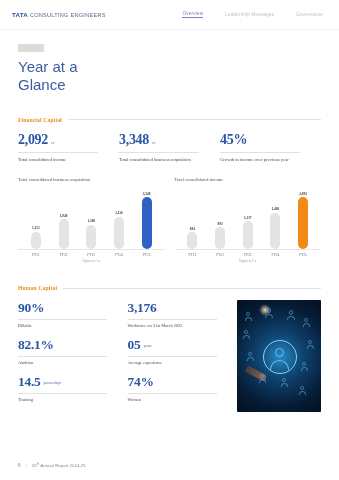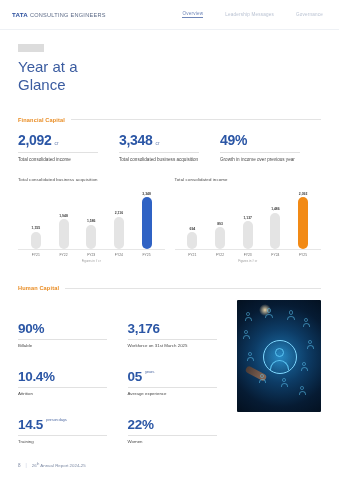--- a/index.html
+++ b/index.html
@@ -22,21 +22,21 @@
   .nav { margin-left: auto; display: flex; align-items: center; gap: 22px; padding-right: 4px; }
   .nav-item { font-size: 4.6px; color: #b9c2d2; letter-spacing: .2px; white-space: nowrap; }
   .nav-item.active { color: #6f86b8; border-bottom: .8px solid #6f86b8; padding-bottom: 1.5px; }
 
   
   .title-block { padding: 14px 18px 0 18px; }
   .title-chip { width: 26px; height: 8px; background: #dcdcdc; margin-bottom: 6px; }
   .page-title { font-size: 15px; line-height: 1.22; color: #3b5ca0; font-weight: 400; }
 
   
-  .section { padding: 0 18px; }
+  .section { padding: 0 18px; font-family: Liberation Serif, serif; }
   .section-head { display: flex; align-items: center; gap: 6px; margin-top: 22px; margin-bottom: 9px; }
   .section-title { font-size: 5.6px; font-weight: bold; color: #e98c23; letter-spacing: .15px; white-space: nowrap; }
   .section-rule { flex: 1; height: 1px; background: #e3e3e3; }
 
   
   .kpi-row { display: flex; }
   .kpi { flex: 1; padding-right: 8px; }
   .kpi-value { color: #2b56a5; font-size: 14px; font-weight: bold; letter-spacing: -.3px; display: flex; align-items: baseline; gap: 3px; }
   .kpi-unit { font-size: 4.6px; font-weight: normal; color: #5e77ab; letter-spacing: .1px; }
   .kpi-rule { height: 1px; background: #e1e1e1; margin: 4px 0 4px 0; width: 86%; }
@@ -54,21 +54,21 @@
   .bar.orange { background: #f28a15; }
   .chart-axis { display: flex; justify-content: space-around; padding: 3px 4px 0 4px; border-top: .7px solid #e6e6e6; }
   .axis-tick { font-size: 3.4px; color: #6b6b6b; width: 15px; text-align: center; }
   .chart-caption { text-align: center; font-size: 3px; color: #9a9a9a; margin-top: 2px; }
 
   
   .hc-wrap { display: flex; margin-top: 9px; gap: 8px; }
   .hc-cols { flex: 1; display: flex; gap: 8px; }
   .hc-col { flex: 1; }
   .hc-item { margin-bottom: 9px; }
-  .hc-value { color: #2b56a5; font-size: 13.5px; font-weight: bold; letter-spacing: -.3px; display: flex; align-items: flex-start; gap: 3px; margin-top: 21px; }
+  .hc-value { color: #2b56a5; font-size: 13.5px; font-weight: bold; letter-spacing: -.3px; display: flex; align-items: center; gap: 3px; }
   .hc-unit { font-size: 4.4px; font-weight: normal; color: #5e77ab; }
   .hc-rule { height: 1px; background: #e1e1e1; margin: 3px 0 3px 0; width: 88%; }
   .hc-label { font-size: 4.4px; color: #4a4a4a; }
 
   
   .photo { width: 84px; height: 112px; border-radius: 1px; position: relative; overflow: hidden;
            background: radial-gradient(circle at 52% 50%, #1b6fa8 0%, #0d3c66 38%, #061b33 72%, #03101f 100%); }
   .ph-person { position: absolute; opacity: .5; }
   .ph-head { border-radius: 50%; border: 1.1px solid #5fc8f5; }
   .ph-body { border: 1.1px solid #5fc8f5; border-bottom: none; border-radius: 9px 9px 0 0; }
@@ -127,21 +127,21 @@
       <div class="kpi">
         <div class="kpi-value">
           <span>3,348</span>
           <span class="kpi-unit">cr</span>
         </div>
         <div class="kpi-rule"></div>
         <div class="kpi-label">Total consolidated business acquisition</div>
       </div>
       <div class="kpi">
         <div class="kpi-value">
-          <span>49%</span>
+          <span>45%</span>
         </div>
         <div class="kpi-rule"></div>
         <div class="kpi-label">Growth in income over previous year</div>
       </div>
     </div>
 
     <div class="charts">
       <div class="chart-card">
         <div class="chart-title">Total consolidated business acquisition</div>
         <div class="chart-plot">
@@ -222,21 +222,21 @@
         <div class="hc-col">
           <div class="hc-item">
             <div class="hc-value">
               <span>90%</span>
             </div>
             <div class="hc-rule"></div>
             <div class="hc-label">Billable</div>
           </div>
           <div class="hc-item">
             <div class="hc-value">
-              <span>10.4%</span>
+              <span>82.1%</span>
             </div>
             <div class="hc-rule"></div>
             <div class="hc-label">Attrition</div>
           </div>
           <div class="hc-item">
             <div class="hc-value">
               <span>14.5</span>
               <span class="hc-unit">person days</span>
             </div>
             <div class="hc-rule"></div>
@@ -255,21 +255,21 @@
           <div class="hc-item">
             <div class="hc-value">
               <span>05</span>
               <span class="hc-unit">years</span>
             </div>
             <div class="hc-rule"></div>
             <div class="hc-label">Average experience</div>
           </div>
           <div class="hc-item">
             <div class="hc-value">
-              <span>22%</span>
+              <span>74%</span>
             </div>
             <div class="hc-rule"></div>
             <div class="hc-label">Women</div>
           </div>
         </div>
       </div>
 
       <div class="photo">
         <div class="ph-glow"></div>
         <div class="ph-glass"></div>

